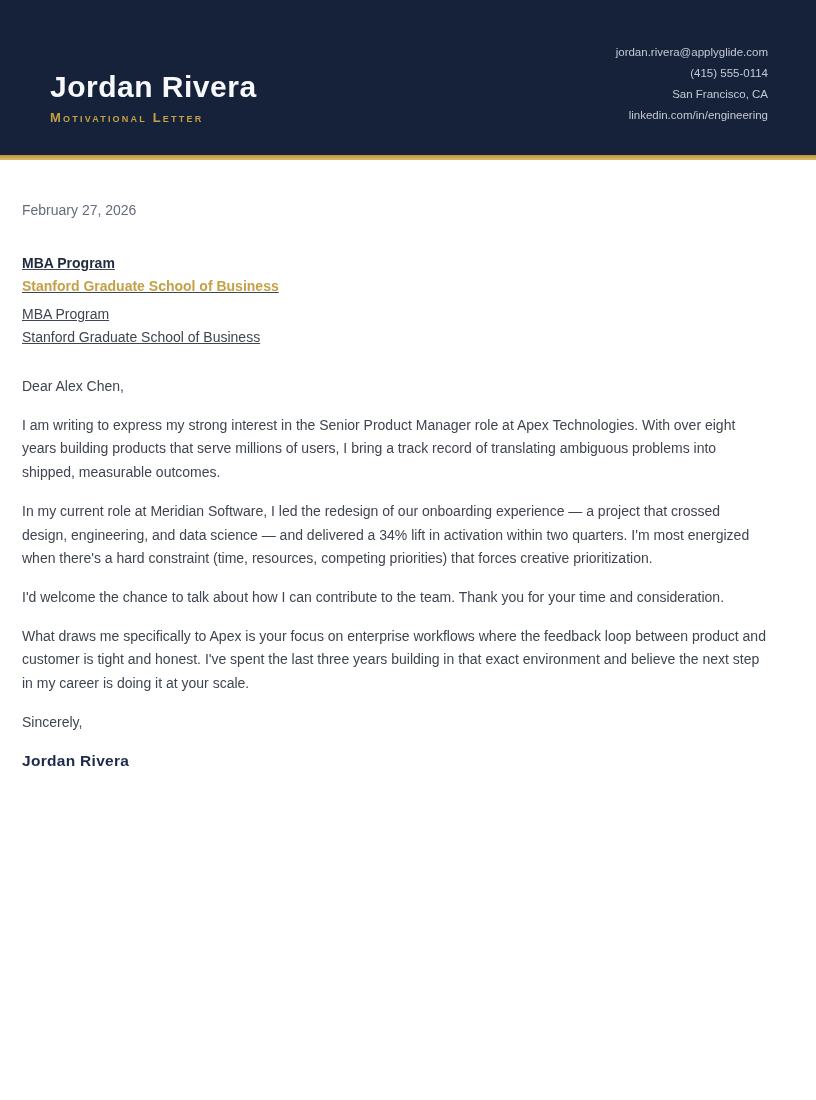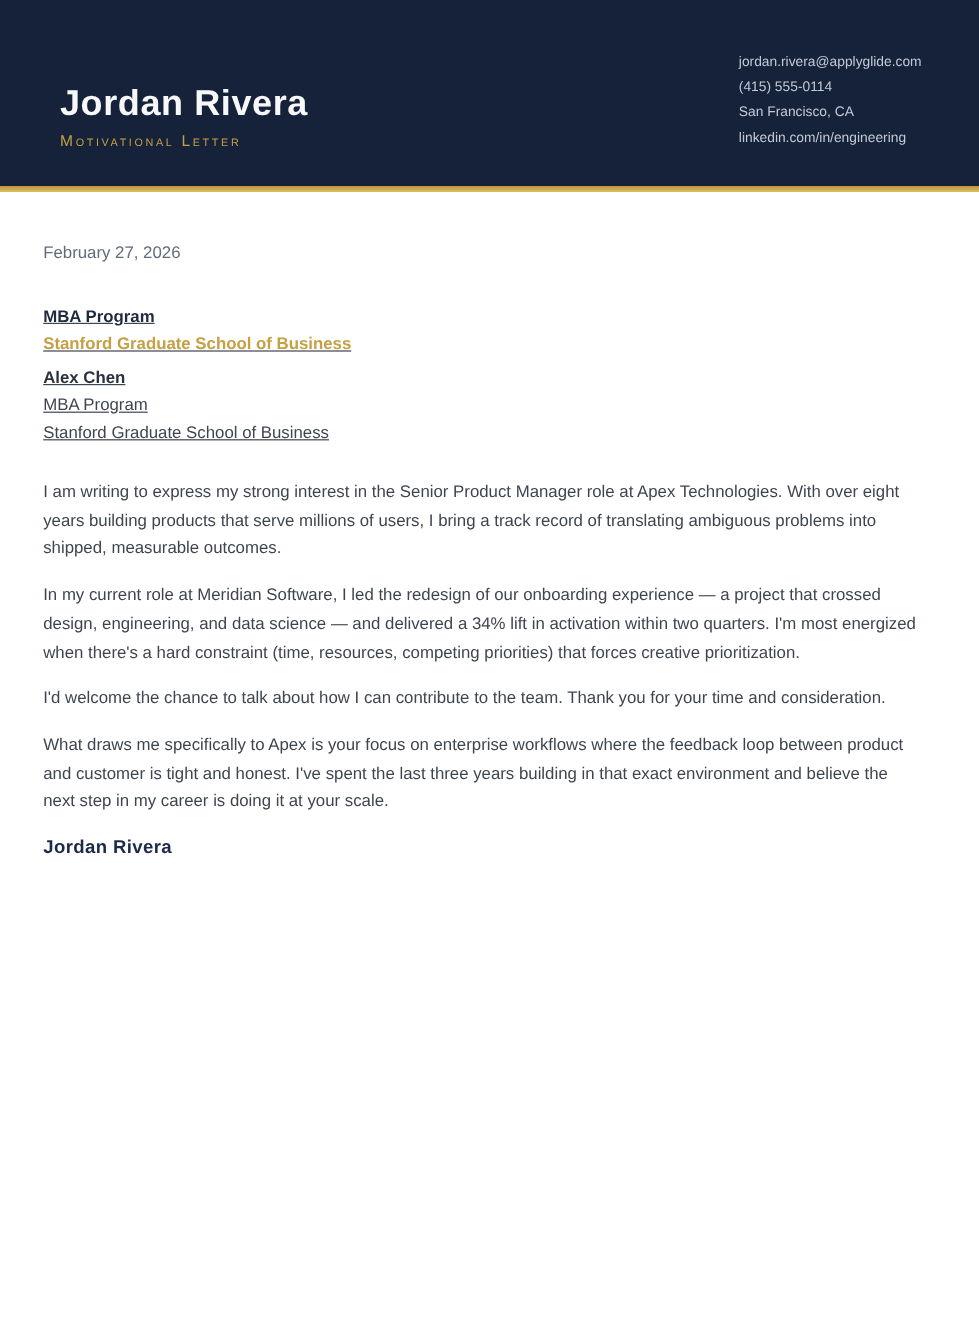--- a/index.html
+++ b/index.html
@@ -26,33 +26,33 @@
     padding:42px 48px 0 50px;
     display:flex;justify-content:space-between;align-items:flex-start;
   }
   .identity{margin-top:28px;}
   .person-name{
     font-size:30px;font-weight:700;color:var(--name-white,#f7f8fa);
     letter-spacing:0.5px;line-height:1.1;
   }
   .doc-subtitle{
     margin-top:7px;
-    font-size:13px;font-weight:400;color:var(--accent-gold,#c5a045);
+    font-size:13px;font-weight:700;color:var(--accent-gold,#c5a045);
     font-variant:small-caps;letter-spacing:2.2px;
   }
   .contact{
-    color:var(--contact-gray,#c3cad5);
+    text-align:right;color:var(--contact-gray,#c3cad5);
     font-size:11.5px;line-height:21px;
   }
   .gold-bar{
     height:5px;
     background:linear-gradient(180deg,var(--accent-gold-dark,#b8933a) 0%,var(--accent-gold-light,#dfbc67) 100%);
   }
   .letter-body{
-    padding:40px 50px 0 36px;
+    padding:40px 50px 0 22px;
     color:var(--body-text,#3f4550);
     font-size:14px;
   }
   .date{
     color:var(--date-gray,#646c7a);
     font-size:14px;line-height:20px;
     margin-bottom:32px;
   }
   .recipient{line-height:23px;margin-bottom:26px;text-decoration:underline;}
   .recipient-dept{font-weight:700;color:var(--dept-navy,#1f2a3d);}
@@ -93,27 +93,28 @@
   <div class="gold-bar"></div>
 
   <main class="letter-body">
 
     <div class="date">February 27, 2026</div>
 
     <div class="recipient">
       <div class="recipient-dept">MBA Program</div>
       <div class="recipient-org-highlight">Stanford Graduate School of Business</div>
       <div class="recipient-gap"></div>
-      <div class="recipient-name">Alex Chen</div>
       <div class="recipient-line">MBA Program</div>
       <div class="recipient-line">Stanford Graduate School of Business</div>
     </div>
 
+    <p class="salutation">Dear Alex Chen,</p>
 
     <p>I am writing to express my strong interest in the Senior Product Manager role at Apex Technologies. With over eight years building products that serve millions of users, I bring a track record of translating ambiguous problems into shipped, measurable outcomes.</p>
     <p>In my current role at Meridian Software, I led the redesign of our onboarding experience — a project that crossed design, engineering, and data science — and delivered a 34% lift in activation within two quarters. I'm most energized when there's a hard constraint (time, resources, competing priorities) that forces creative prioritization.</p>
     <p>I'd welcome the chance to talk about how I can contribute to the team. Thank you for your time and consideration.</p>
     <p>What draws me specifically to Apex is your focus on enterprise workflows where the feedback loop between product and customer is tight and honest. I've spent the last three years building in that exact environment and believe the next step in my career is doing it at your scale.</p>
 
+    <p class="closing">Sincerely,</p>
     <div class="signature">Jordan Rivera</div>
 
   </main>
 </div>
 
 </body></html>

